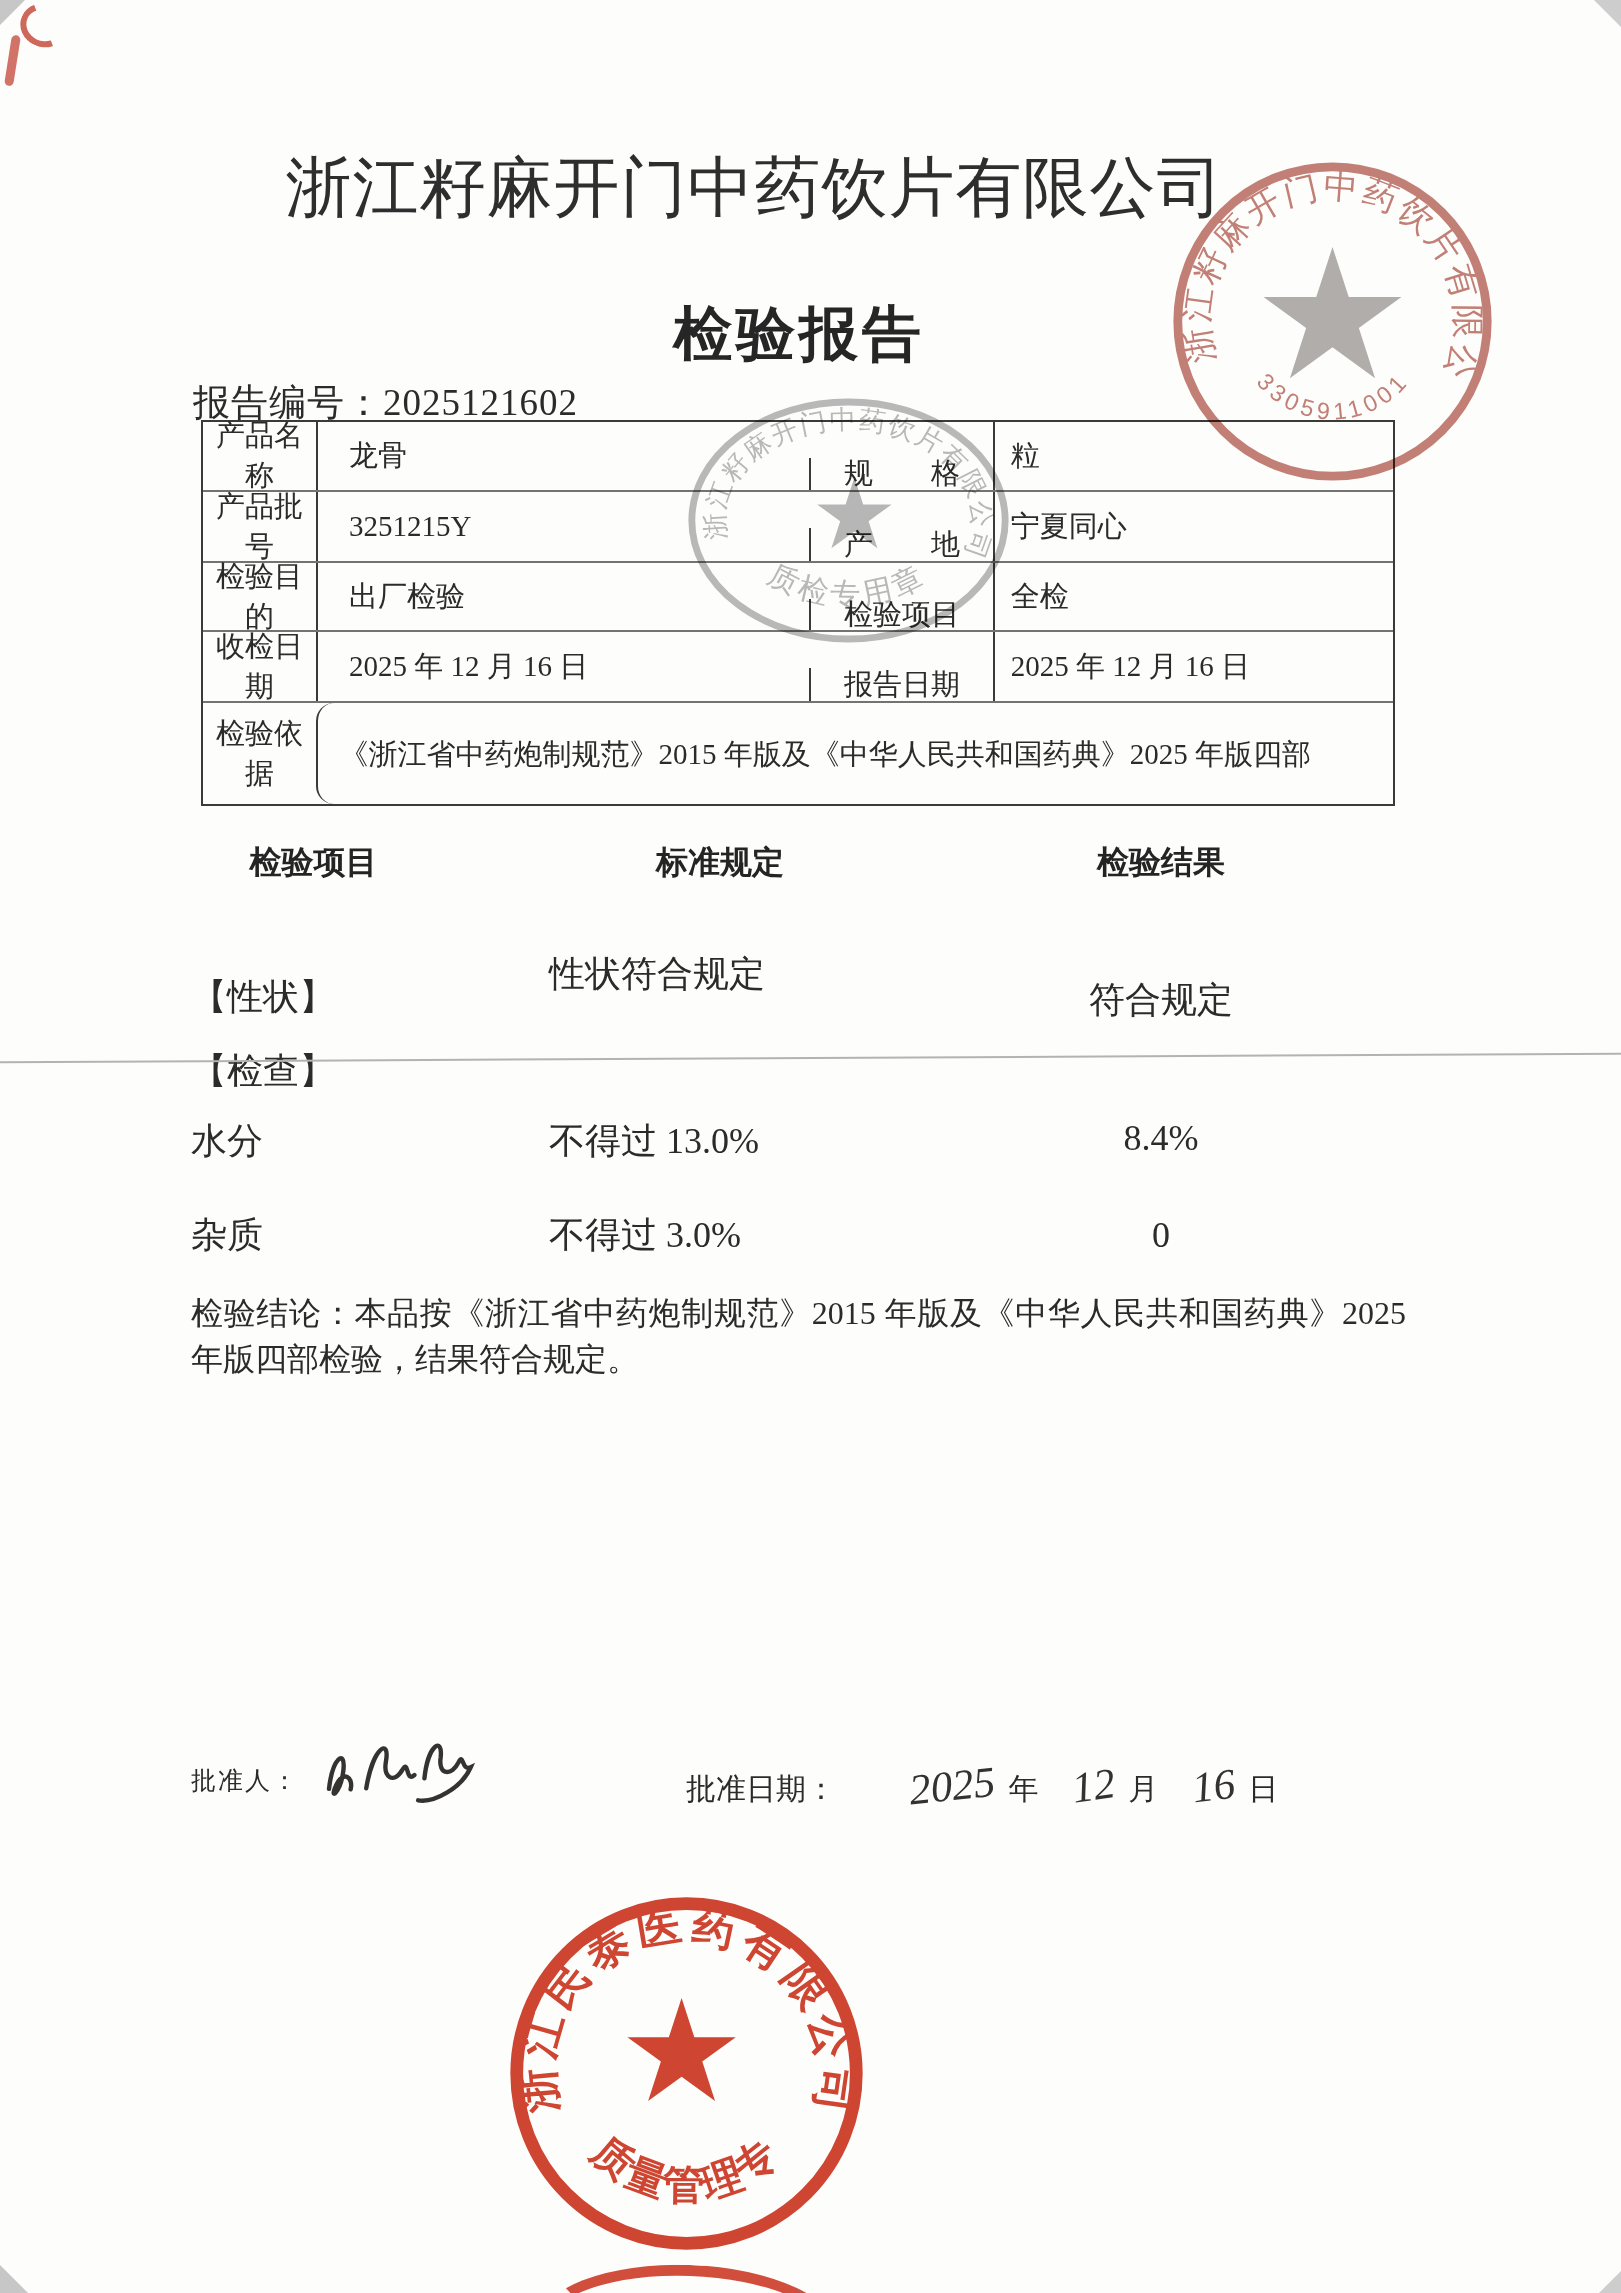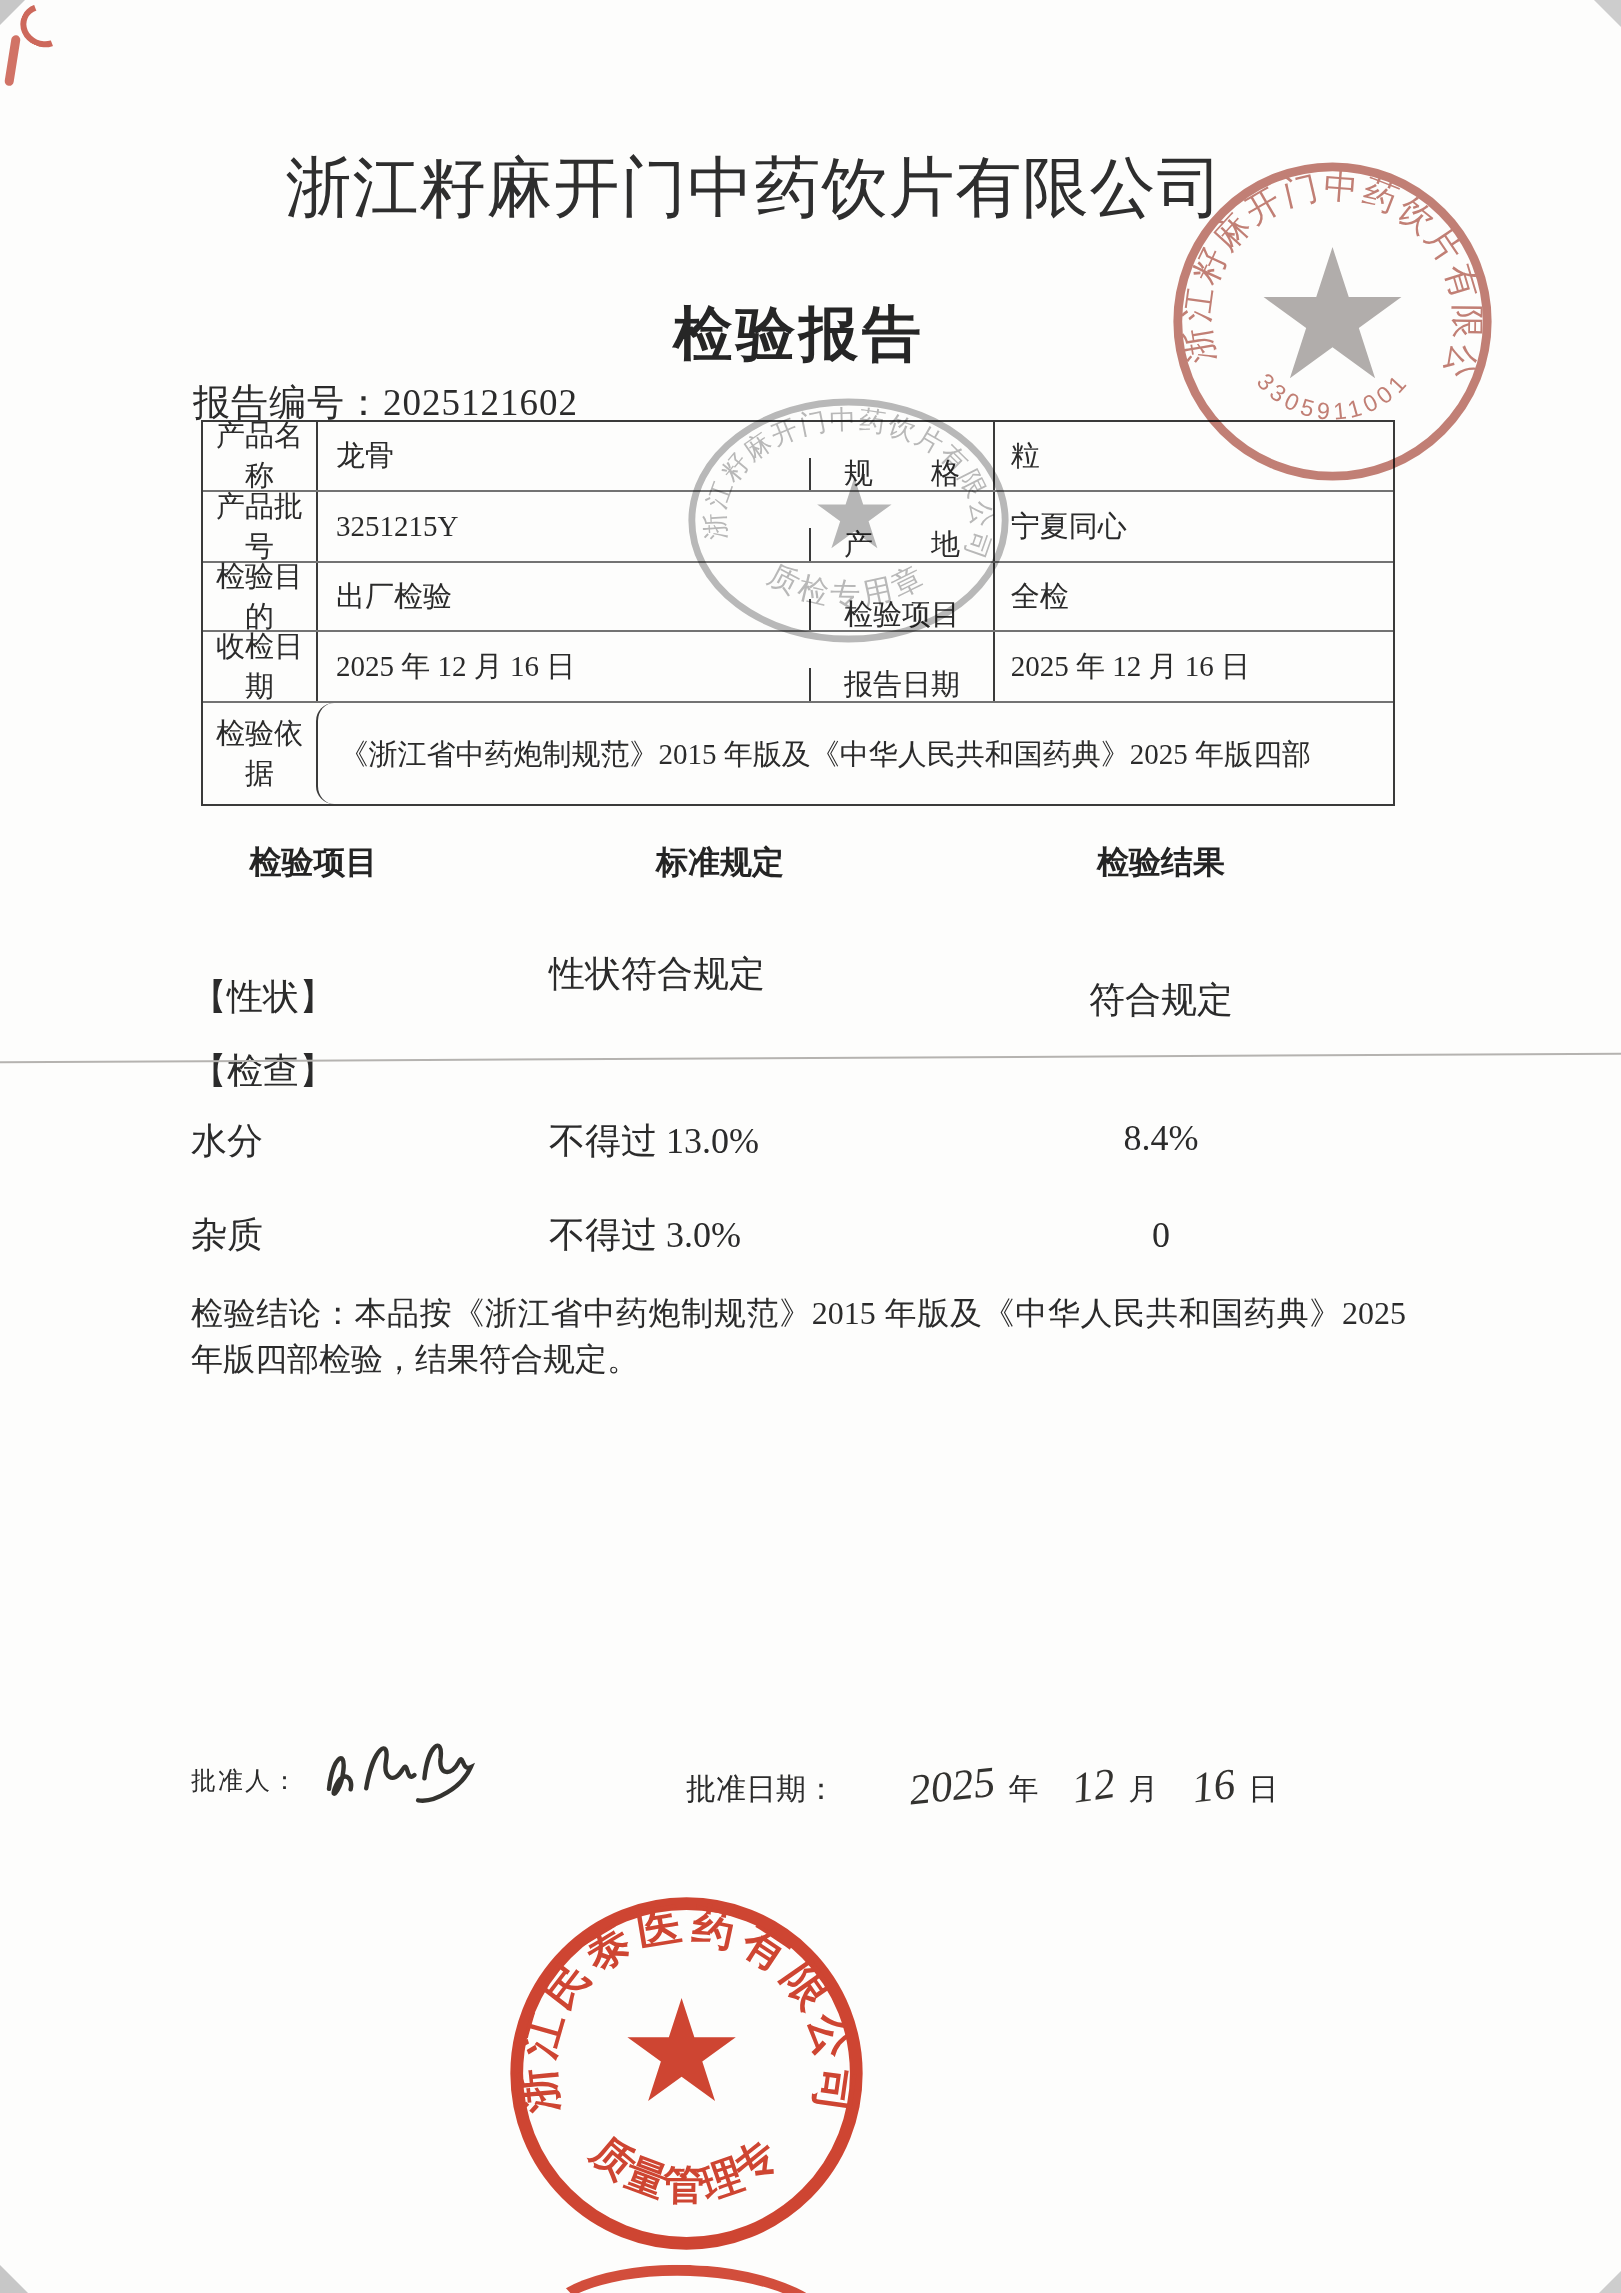--- a/index.html
+++ b/index.html
@@ -22,21 +22,21 @@
   
   .info-table{
     left:201px;top:420px;width:1194px;border:2.5px solid #3a3a3a;
     box-sizing:border-box;font-size:29px;
   }
   .trow{display:flex;box-sizing:border-box;}
   .trow + .trow{border-top:2px solid #737373;}
   .cell{box-sizing:border-box;display:flex;align-items:center;}
   .cell + .cell{border-left:2px solid #3a3a3a;}
   .c1{width:113px;justify-content:center;text-align:center;}
-  .c2{width:493px;padding-left:18px;}
+  .c2{width:493px;padding-left:31px;}
   .c3{width:184px;justify-content:center;margin-top:36px;}
   .c4{flex:1;padding-left:15.7px;}
   .cbasis{flex:1;padding:5.9px 13.7px 5.9px 21.6px;line-height:44px;align-items:center;border-radius:18px;}
   .h69{height:68px}.h72{height:71px}.h70{height:69px}.h105{height:103px}
   
   .res-h{
     font-family:"Liberation Sans","DejaVu Sans",sans-serif;
     font-weight:bold;font-size:32px;text-align:center;color:#242424;
   }
   .res-t{font-size:36px;}

